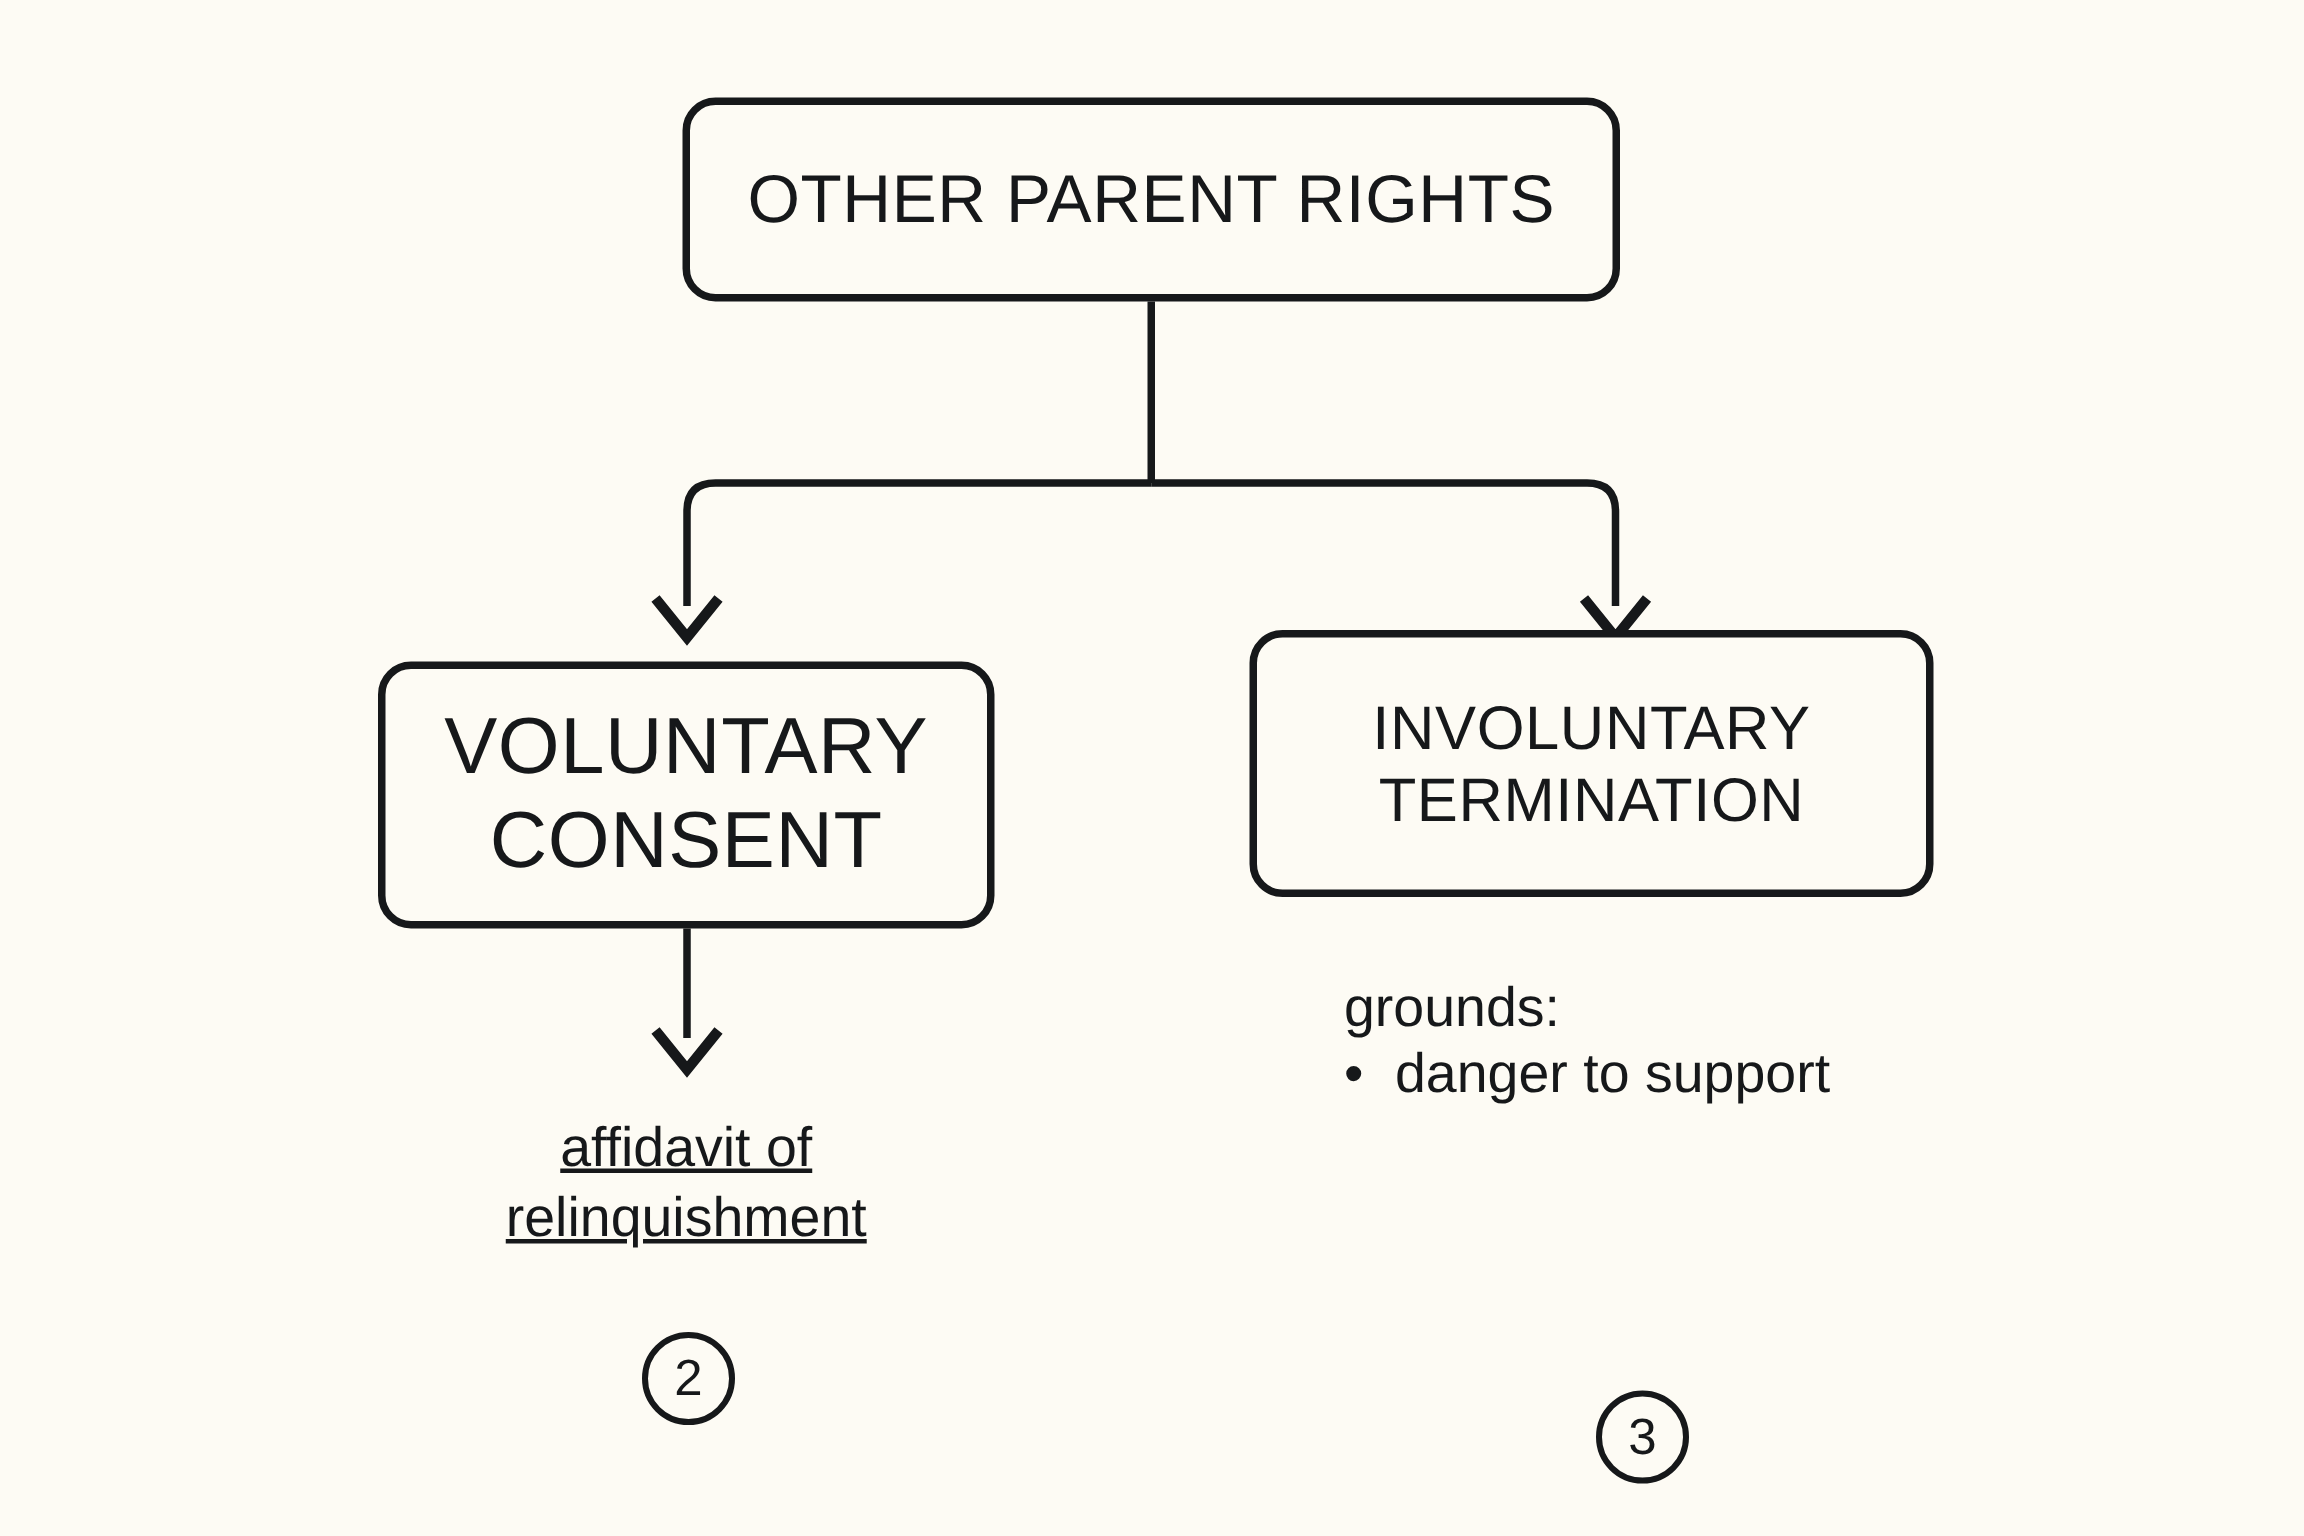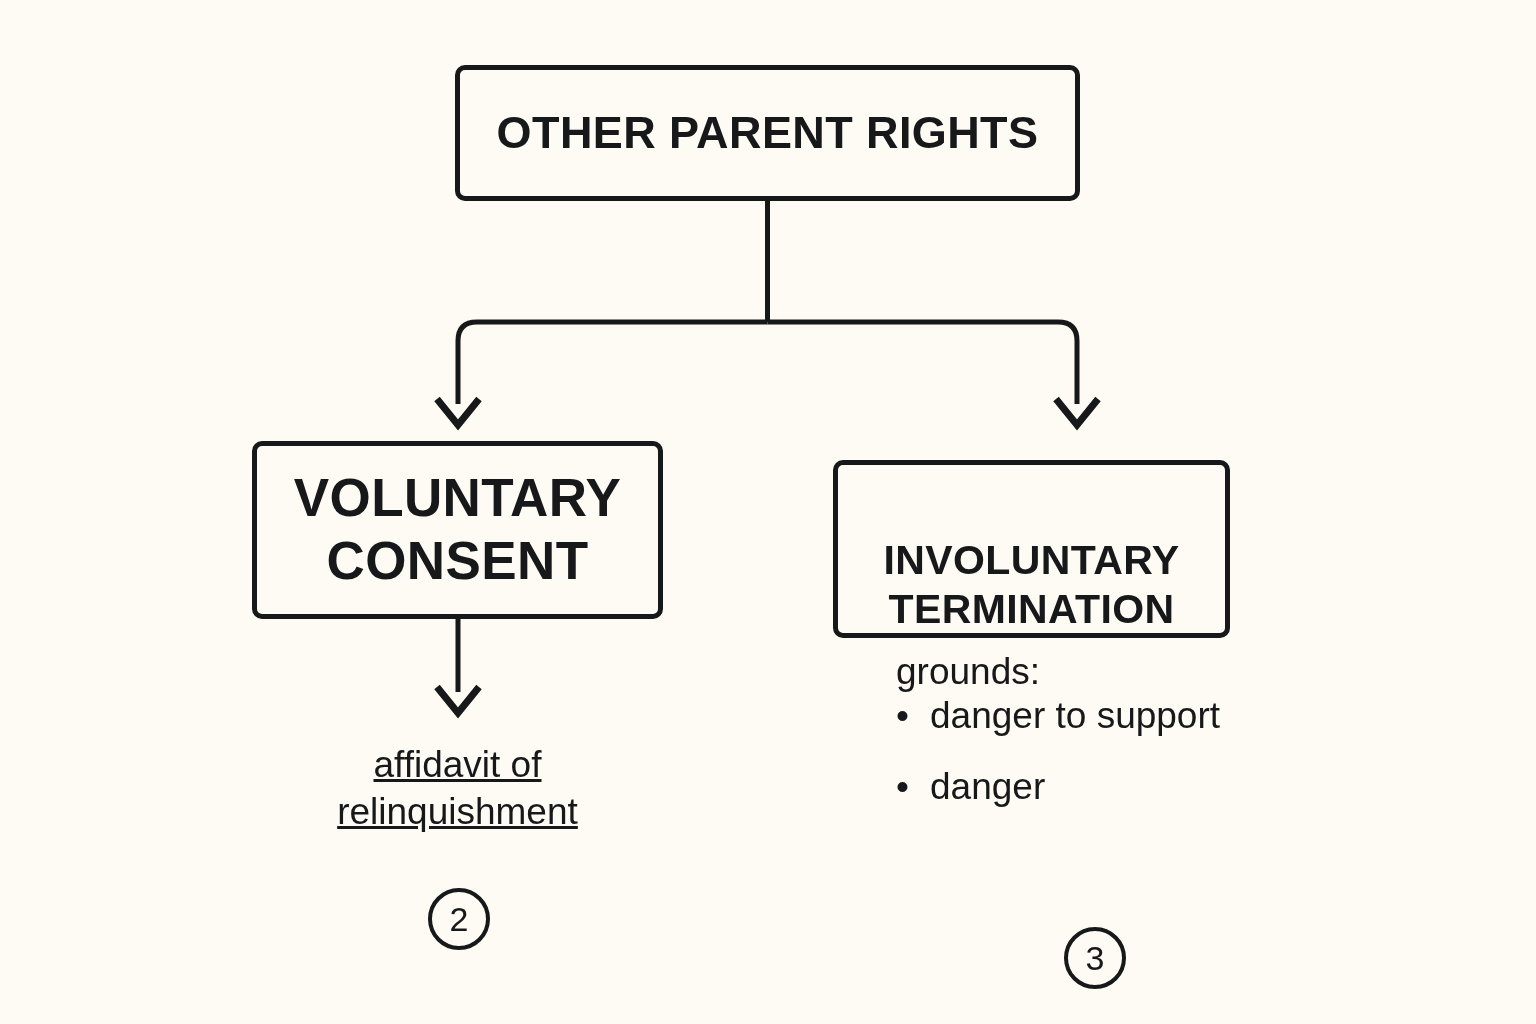--- a/index.html
+++ b/index.html
@@ -25,52 +25,51 @@
     left: 0;
     top: 0;
     width: 1536px;
     height: 1024px;
     pointer-events: none;
   }
   .node {
     position: absolute;
     box-sizing: border-box;
     border: 5px solid #16181a;
-    border-radius: 10px;
+    border-radius: 22px;
     background: #fdfbf4;
     display: flex;
     align-items: center;
     justify-content: center;
     text-align: center;
     color: #16181a;
-    font-weight: bold;
+    font-weight: normal;
     letter-spacing: 0.4px;
     line-height: 1.18;
   }
   #node-root {
     left: 455px;
     top: 65px;
     width: 625px;
     height: 136px;
     font-size: 45px;
   }
   #node-voluntary {
     left: 252px;
     top: 441px;
     width: 411px;
     height: 178px;
     font-size: 53px;
   }
   #node-involuntary {
     left: 833px;
-    top: 460px;
-    width: 397px;
+    top: 420px;
+    width: 456px;
     height: 178px;
     font-size: 41px;
-    align-items: flex-end;
   }
   .node-label {
     display: block;
     white-space: pre-line;
     padding: 0 14px;
   }
   .caption {
     position: absolute;
     color: #16181a;
     font-size: 37px;
@@ -174,21 +173,20 @@
 TERMINATION</span>
   </div>
 
   <div class="caption" id="caption-affidavit">affidavit of
 relinquishment</div>
 
   <div id="grounds-block">
     <div id="grounds-heading">grounds:</div>
     <ul id="grounds-list">
       <li>danger to support</li>
-      <li>danger</li>
     </ul>
   </div>
 
   <div class="step-badge" id="badge-voluntary">
     <span>2</span>
   </div>
 
   <div class="step-badge" id="badge-involuntary">
     <span>3</span>
   </div>

